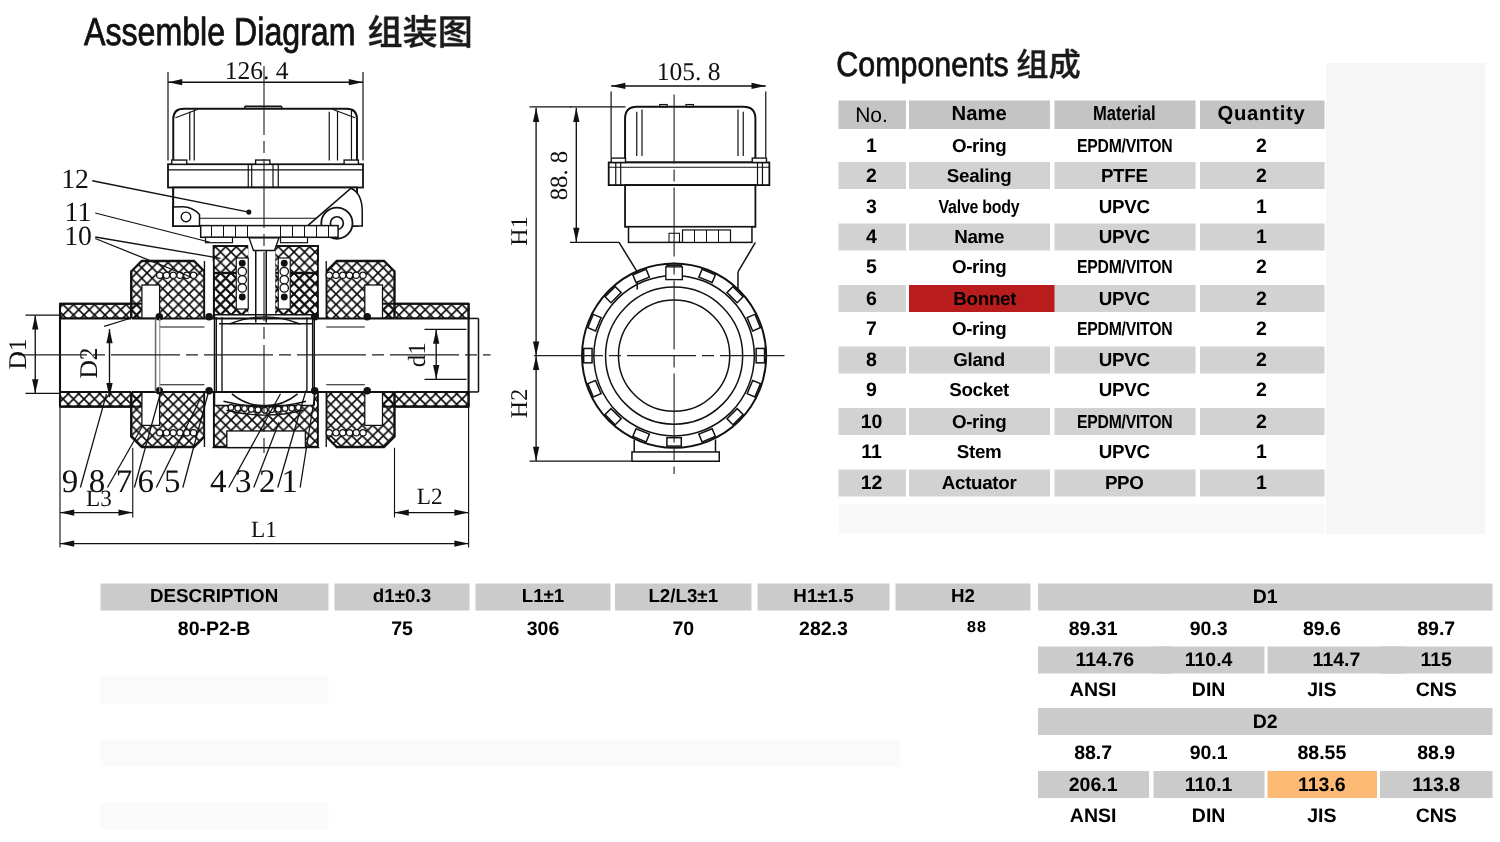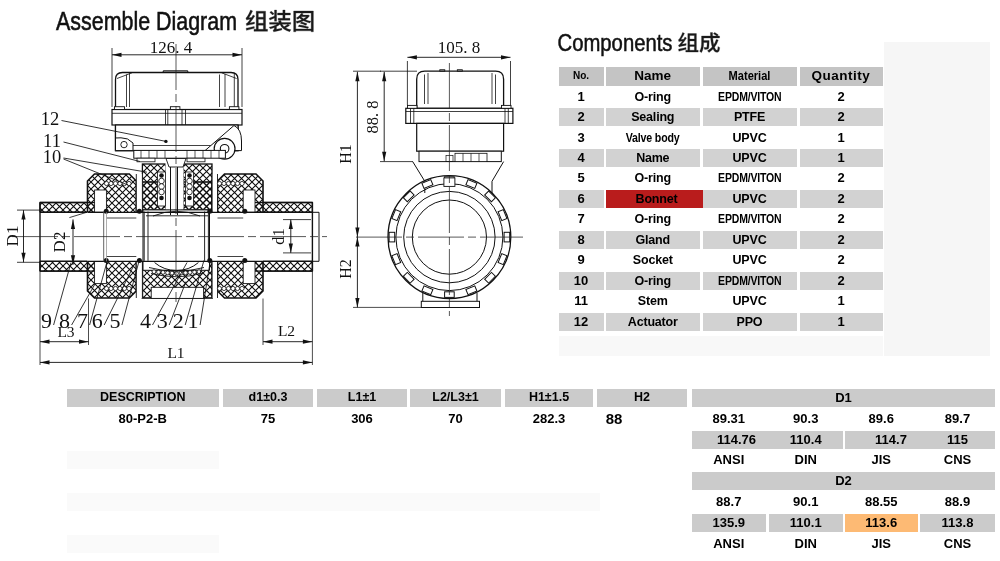--- a/index.html
+++ b/index.html
@@ -344,21 +344,21 @@
 <text x="56" y="29.8" font-family="Liberation Sans" font-size="26" font-weight="normal" text-anchor="start" fill="#111" textLength="181" lengthAdjust="spacingAndGlyphs" stroke="#111" stroke-width="0.55">Assemble Diagram</text>
 <path transform="translate(245.0,29.8) scale(0.02340,-0.02340)" d="M47 67 64 -24C160 1 284 33 402 65L393 144C265 114 133 84 47 67ZM479 795V22H383V-64H963V22H879V795ZM569 22V199H785V22ZM569 455H785V282H569ZM569 540V708H785V540ZM68 419C84 426 108 432 227 447C184 388 146 342 127 323C94 286 70 263 46 258C57 235 70 194 75 177C98 190 137 200 404 254C402 272 403 307 405 331L205 295C282 381 357 484 420 588L346 634C327 598 305 562 283 528L159 517C219 600 279 705 324 806L238 846C197 726 122 598 98 565C75 532 57 509 38 505C48 481 63 437 68 419Z" fill="#1a1a1a" stroke="#1a1a1a" stroke-width="13"></path>
 <path transform="translate(268.4,29.8) scale(0.02340,-0.02340)" d="M59 739C103 709 157 662 182 631L240 691C215 722 159 765 115 793ZM430 372C439 355 449 335 457 315H49V239H376C285 180 155 134 32 111C50 93 73 62 85 42C141 55 198 72 253 94V51C253 7 219 -9 197 -16C209 -33 223 -69 227 -90C250 -77 288 -68 572 -6C572 11 574 48 577 69L345 22V136C402 166 453 200 494 238C574 73 710 -33 913 -78C923 -54 948 -19 966 -1C876 16 798 45 733 86C789 112 854 148 904 183L836 233C795 202 729 161 673 132C637 163 608 199 584 239H952V315H564C553 342 537 373 522 398ZM617 844V716H389V634H617V492H418V410H921V492H712V634H940V716H712V844ZM33 494 65 416 261 505V368H350V844H261V590C176 553 92 517 33 494Z" fill="#1a1a1a" stroke="#1a1a1a" stroke-width="13"></path>
 <path transform="translate(291.8,29.8) scale(0.02340,-0.02340)" d="M367 274C449 257 553 221 610 193L649 254C591 281 488 313 406 329ZM271 146C410 130 583 90 679 55L721 123C621 157 450 194 315 209ZM79 803V-85H170V-45H828V-85H922V803ZM170 39V717H828V39ZM411 707C361 629 276 553 192 505C210 491 242 463 256 448C282 465 308 485 334 507C361 480 392 455 427 432C347 397 259 370 175 354C191 337 210 300 219 277C314 300 416 336 507 384C588 342 679 309 770 290C781 311 805 344 823 361C741 375 659 399 585 430C657 478 718 535 760 600L707 632L693 628H451C465 645 478 663 489 681ZM387 557 626 556C593 525 551 496 504 470C458 496 419 525 387 557Z" fill="#1a1a1a" stroke="#1a1a1a" stroke-width="13"></path>
 <text x="557.5" y="50.7" font-family="Liberation Sans" font-size="23" font-weight="normal" text-anchor="start" fill="#111" textLength="115" lengthAdjust="spacingAndGlyphs" stroke="#111" stroke-width="0.5">Components</text>
 <path transform="translate(677.5,50.7) scale(0.02150,-0.02150)" d="M47 67 64 -24C160 1 284 33 402 65L393 144C265 114 133 84 47 67ZM479 795V22H383V-64H963V22H879V795ZM569 22V199H785V22ZM569 455H785V282H569ZM569 540V708H785V540ZM68 419C84 426 108 432 227 447C184 388 146 342 127 323C94 286 70 263 46 258C57 235 70 194 75 177C98 190 137 200 404 254C402 272 403 307 405 331L205 295C282 381 357 484 420 588L346 634C327 598 305 562 283 528L159 517C219 600 279 705 324 806L238 846C197 726 122 598 98 565C75 532 57 509 38 505C48 481 63 437 68 419Z" fill="#1a1a1a" stroke="#1a1a1a" stroke-width="13"></path>
 <path transform="translate(699.0,50.7) scale(0.02150,-0.02150)" d="M531 843C531 789 533 736 535 683H119V397C119 266 112 92 31 -29C53 -41 95 -74 111 -93C200 36 217 237 218 382H379C376 230 370 173 359 157C351 148 342 146 328 146C311 146 272 147 230 151C244 127 255 90 256 62C304 60 349 60 375 64C403 67 422 75 440 97C461 125 467 212 471 431C471 443 472 469 472 469H218V590H541C554 433 577 288 613 173C551 102 477 43 393 -2C414 -20 448 -60 462 -80C532 -38 596 14 652 74C698 -20 757 -77 831 -77C914 -77 948 -30 964 148C938 157 904 179 882 201C877 71 864 20 838 20C795 20 756 71 723 157C796 255 854 370 897 500L802 523C774 430 736 346 688 272C665 362 648 471 639 590H955V683H851L900 735C862 769 786 816 727 846L669 789C723 760 788 716 826 683H633C631 735 630 789 630 843Z" fill="#1a1a1a" stroke="#1a1a1a" stroke-width="13"></path>
 </svg>
 <div style="position:absolute;left:884px;top:42px;width:106px;height:313.5px;background:#f6f6f6;"></div>
 <div style="position:absolute;left:558.5px;top:336px;width:324px;height:19.5px;background:#f8f8f8;"></div>
-<div class="c" style="left:558.5px;top:67.0px;width:45.0px;height:18.5px;line-height:18.5px;background:#c4c4c4;font-size:10px;font-weight:bold;">No.</div>
+<div class="c" style="left:558.5px;top:67.0px;width:45.0px;height:18.5px;line-height:18.5px;background:#c4c4c4;font-size:14px;font-weight:normal;">No.</div>
 <div class="c" style="left:606.0px;top:67.0px;width:93.5px;height:18.5px;line-height:18.5px;background:#c4c4c4;font-size:13.5px;font-weight:bold;">Name</div>
 <div class="c" style="left:702.5px;top:67.0px;width:94.0px;height:18.5px;line-height:18.5px;background:#c4c4c4;font-size:13.5px;font-weight:bold;"><span style="display:inline-block;transform:scaleX(0.82);transform-origin:center;">Material</span></div>
 <div class="c" style="left:799.5px;top:67.0px;width:83.0px;height:18.5px;line-height:18.5px;background:#c4c4c4;font-size:13.5px;font-weight:bold;letter-spacing:0.5px;">Quantity</div>
 <div class="c" style="left:558.5px;top:87.6px;width:45.0px;height:18.3px;line-height:18.3px;font-size:13px;font-weight:bold;">1</div>
 <div class="c" style="left:606.0px;top:87.6px;width:93.5px;height:18.3px;line-height:18.3px;font-size:12.5px;font-weight:bold;letter-spacing:-0.2px;">O-ring</div>
 <div class="c" style="left:702.5px;top:87.6px;width:94.0px;height:18.3px;line-height:18.3px;font-size:12.5px;font-weight:bold;letter-spacing:-0.2px;"><span style="display:inline-block;transform:scaleX(0.84);transform-origin:center;">EPDM/VITON</span></div>
 <div class="c" style="left:799.5px;top:87.6px;width:83.0px;height:18.3px;line-height:18.3px;font-size:13px;font-weight:bold;">2</div>
 <div class="c" style="left:558.5px;top:108.0px;width:45.0px;height:18.3px;line-height:18.3px;background:#d2d2d2;font-size:13px;font-weight:bold;">2</div>
 <div class="c" style="left:606.0px;top:108.0px;width:93.5px;height:18.3px;line-height:18.3px;background:#d2d2d2;font-size:12.5px;font-weight:bold;letter-spacing:-0.2px;">Sealing</div>
 <div class="c" style="left:702.5px;top:108.0px;width:94.0px;height:18.3px;line-height:18.3px;background:#d2d2d2;font-size:12.5px;font-weight:bold;letter-spacing:-0.2px;">PTFE</div>
@@ -408,39 +408,39 @@
 <div class="c" style="left:317.0px;top:389.0px;width:90.0px;height:17.6px;line-height:17.6px;background:#cbcbcb;font-size:12.5px;font-weight:bold;">L1±1</div>
 <div class="c" style="left:410.0px;top:389.0px;width:91.0px;height:17.6px;line-height:17.6px;background:#cbcbcb;font-size:12.5px;font-weight:bold;">L2/L3±1</div>
 <div class="c" style="left:505.0px;top:389.0px;width:88.0px;height:17.6px;line-height:17.6px;background:#cbcbcb;font-size:12.5px;font-weight:bold;">H1±1.5</div>
 <div class="c" style="left:597.0px;top:389.0px;width:90.0px;height:17.6px;line-height:17.6px;background:#cbcbcb;font-size:12.5px;font-weight:bold;">H2</div>
 <div class="c" style="left:692.0px;top:389.0px;width:303.0px;height:17.6px;line-height:17.6px;background:#cbcbcb;font-size:13px;font-weight:bold;">D1</div>
 <div class="c" style="left:66.5px;top:409.8px;width:152.5px;height:18.0px;line-height:18.0px;font-size:13px;font-weight:bold;">80-P2-B</div>
 <div class="c" style="left:223.0px;top:409.8px;width:90.0px;height:18.0px;line-height:18.0px;font-size:13px;font-weight:bold;">75</div>
 <div class="c" style="left:317.0px;top:409.8px;width:90.0px;height:18.0px;line-height:18.0px;font-size:13px;font-weight:bold;">306</div>
 <div class="c" style="left:410.0px;top:409.8px;width:91.0px;height:18.0px;line-height:18.0px;font-size:13px;font-weight:bold;">70</div>
 <div class="c" style="left:505.0px;top:409.8px;width:88.0px;height:18.0px;line-height:18.0px;font-size:13px;font-weight:bold;">282.3</div>
-<div class="c" style="left:569px;top:409.8px;width:90.0px;height:18.0px;line-height:18.0px;font-size:15px;font-weight:bold;">88</div>
+<div class="c" style="left:606px;top:409.8px;width:90.0px;height:18.0px;line-height:18.0px;font-size:11px;font-weight:bold;font-family:Liberation Mono, monospace;">88</div>
 <div class="c" style="left:692.0px;top:409.8px;width:73.5px;height:18.0px;line-height:18.0px;font-size:13px;font-weight:bold;">89.31</div>
 <div class="c" style="left:769.0px;top:409.8px;width:73.5px;height:18.0px;line-height:18.0px;font-size:13px;font-weight:bold;">90.3</div>
 <div class="c" style="left:845.0px;top:409.8px;width:72.5px;height:18.0px;line-height:18.0px;font-size:13px;font-weight:bold;">89.6</div>
 <div class="c" style="left:920.0px;top:409.8px;width:75.0px;height:18.0px;line-height:18.0px;font-size:13px;font-weight:bold;">89.7</div>
 <div class="c" style="left:692.0px;top:430.6px;width:89px;height:18.0px;line-height:18.0px;background:#cbcbcb;font-size:13px;font-weight:bold;">114.76</div>
 <div class="c" style="left:769.0px;top:430.6px;width:73.5px;height:18.0px;line-height:18.0px;background:#cbcbcb;font-size:13px;font-weight:bold;">110.4</div>
 <div class="c" style="left:845.0px;top:430.6px;width:92px;height:18.0px;line-height:18.0px;background:#cbcbcb;font-size:13px;font-weight:bold;">114.7</div>
 <div class="c" style="left:920.0px;top:430.6px;width:75.0px;height:18.0px;line-height:18.0px;background:#cbcbcb;font-size:13px;font-weight:bold;">115</div>
 <div class="c" style="left:692.0px;top:451.4px;width:73.5px;height:18.0px;line-height:18.0px;font-size:13px;font-weight:bold;">ANSI</div>
 <div class="c" style="left:769.0px;top:451.4px;width:73.5px;height:18.0px;line-height:18.0px;font-size:13px;font-weight:bold;">DIN</div>
 <div class="c" style="left:845.0px;top:451.4px;width:72.5px;height:18.0px;line-height:18.0px;font-size:13px;font-weight:bold;">JIS</div>
 <div class="c" style="left:920.0px;top:451.4px;width:75.0px;height:18.0px;line-height:18.0px;font-size:13px;font-weight:bold;">CNS</div>
 <div class="c" style="left:692.0px;top:472.2px;width:303.0px;height:17.6px;line-height:17.6px;background:#cbcbcb;font-size:13px;font-weight:bold;">D2</div>
 <div class="c" style="left:692.0px;top:493.0px;width:73.5px;height:18.0px;line-height:18.0px;font-size:13px;font-weight:bold;">88.7</div>
 <div class="c" style="left:769.0px;top:493.0px;width:73.5px;height:18.0px;line-height:18.0px;font-size:13px;font-weight:bold;">90.1</div>
 <div class="c" style="left:845.0px;top:493.0px;width:72.5px;height:18.0px;line-height:18.0px;font-size:13px;font-weight:bold;">88.55</div>
 <div class="c" style="left:920.0px;top:493.0px;width:75.0px;height:18.0px;line-height:18.0px;font-size:13px;font-weight:bold;">88.9</div>
-<div class="c" style="left:692.0px;top:513.8px;width:73.5px;height:18.0px;line-height:18.0px;background:#cbcbcb;font-size:13px;font-weight:bold;">135.9</div>
+<div class="c" style="left:692.0px;top:513.8px;width:73.5px;height:18.0px;line-height:18.0px;background:#cbcbcb;font-size:13px;font-weight:bold;">206.1</div>
 <div class="c" style="left:769.0px;top:513.8px;width:73.5px;height:18.0px;line-height:18.0px;background:#cbcbcb;font-size:13px;font-weight:bold;">110.1</div>
 <div class="c" style="left:845.0px;top:513.8px;width:72.5px;height:18.0px;line-height:18.0px;background:#fdba74;font-size:13px;font-weight:bold;">113.6</div>
 <div class="c" style="left:920.0px;top:513.8px;width:75.0px;height:18.0px;line-height:18.0px;background:#cbcbcb;font-size:13px;font-weight:bold;">113.8</div>
 <div class="c" style="left:692.0px;top:534.6px;width:73.5px;height:18.0px;line-height:18.0px;font-size:13px;font-weight:bold;">ANSI</div>
 <div class="c" style="left:769.0px;top:534.6px;width:73.5px;height:18.0px;line-height:18.0px;font-size:13px;font-weight:bold;">DIN</div>
 <div class="c" style="left:845.0px;top:534.6px;width:72.5px;height:18.0px;line-height:18.0px;font-size:13px;font-weight:bold;">JIS</div>
 <div class="c" style="left:920.0px;top:534.6px;width:75.0px;height:18.0px;line-height:18.0px;font-size:13px;font-weight:bold;">CNS</div>
 <div style="position:absolute;left:66.5px;top:451.4px;width:152.5px;height:18px;background:#fafafa;"></div>
 <div style="position:absolute;left:66.5px;top:493px;width:533px;height:18px;background:#fafafa;"></div>
 <div style="position:absolute;left:66.5px;top:534.6px;width:152.5px;height:18px;background:#fafafa;"></div>

